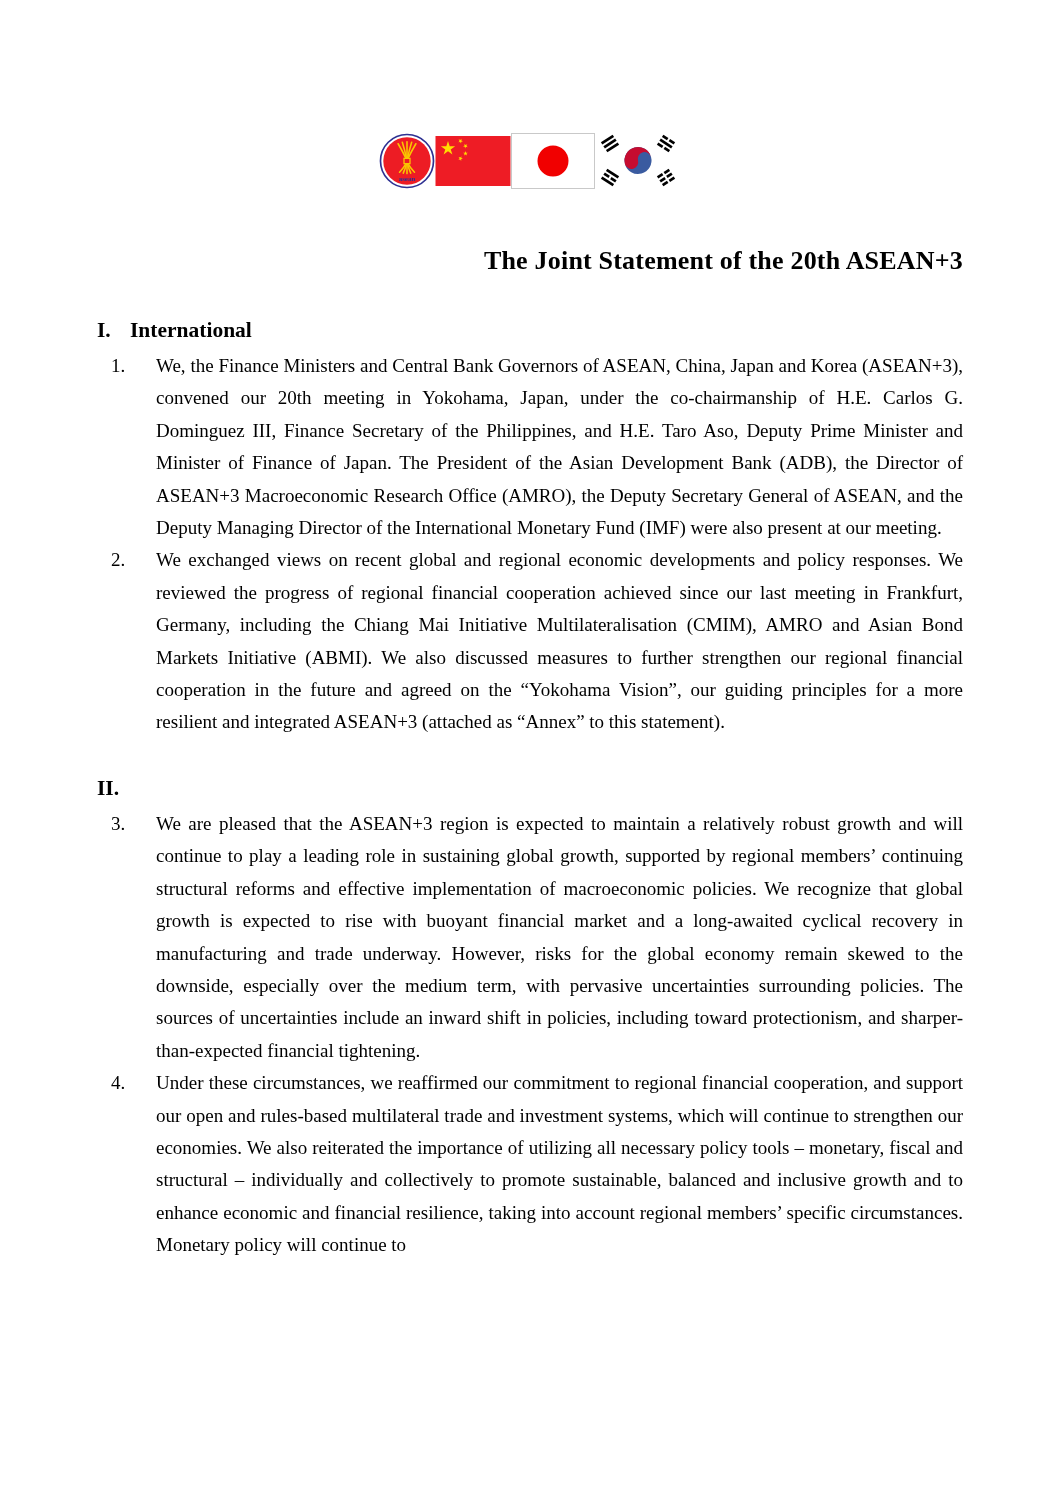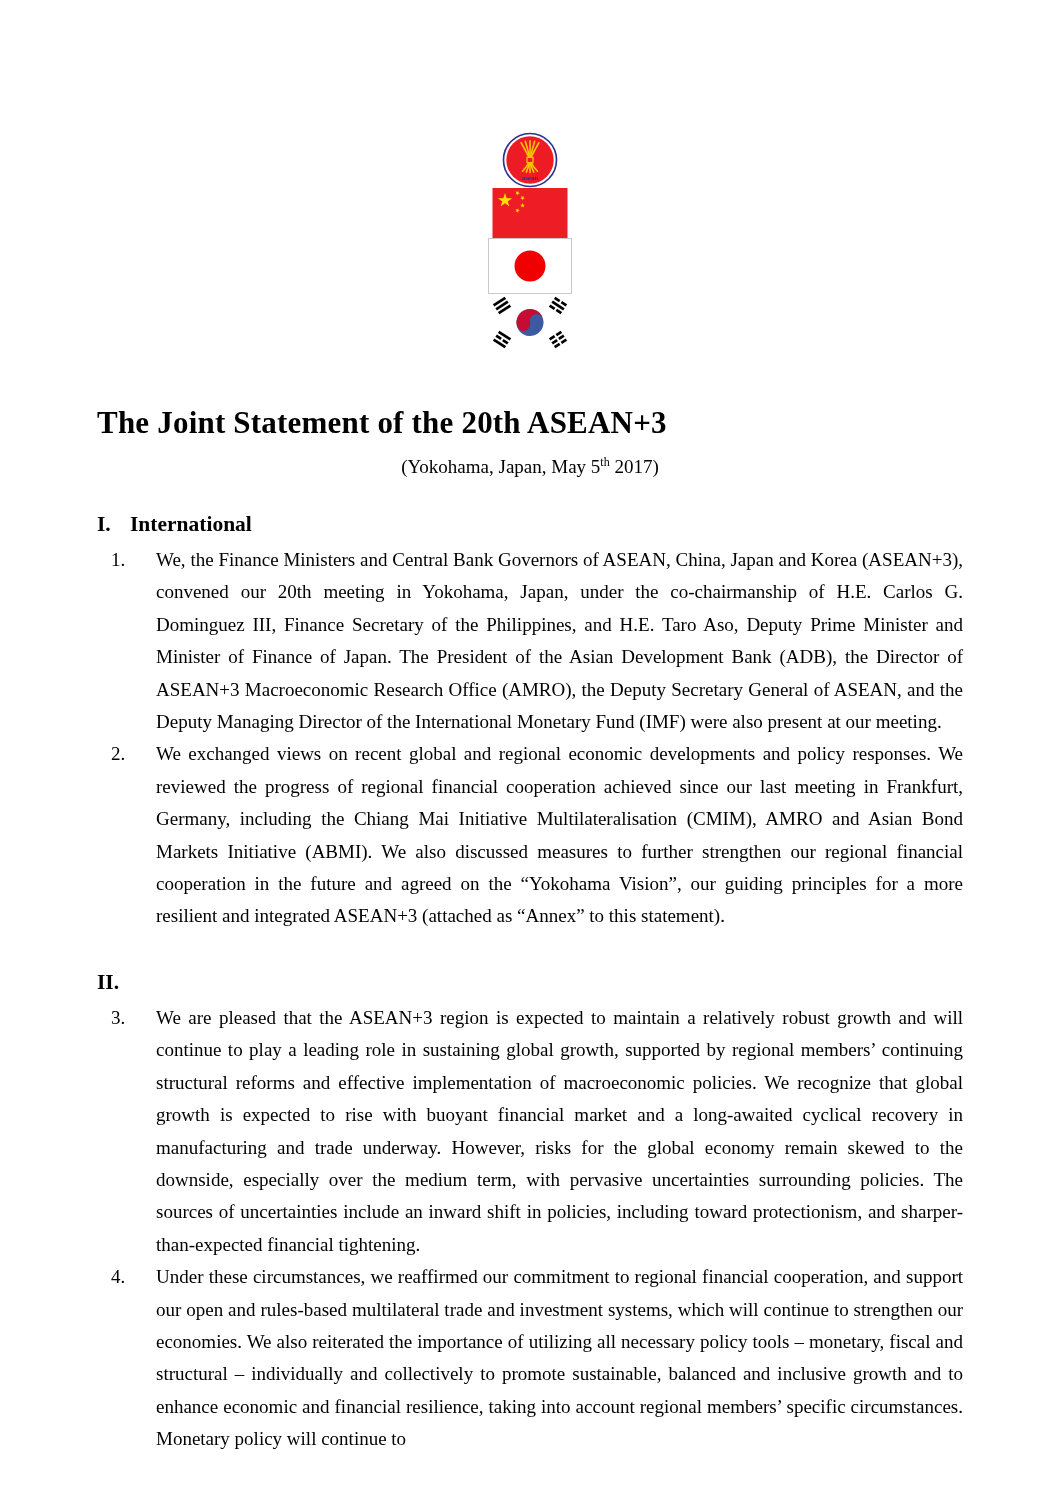--- a/index.html
+++ b/index.html
@@ -12,28 +12,27 @@
     padding: 0 95px 0 97px;
     font-family: "Liberation Serif", "DejaVu Serif", serif;
     color: #000000;
     overflow: hidden;
   }
   .flags-row {
     display: flex;
     justify-content: center;
     align-items: center;
     padding-top: 132px;
-    flex-direction: column;
   }
   .flags-row svg { display: block; flex: none; }
   .doc-title {
     margin-top: 47px;
-    text-align: left;
+    text-align: right;
     font-weight: bold;
-    font-size: 31px;
+    font-size: 26px;
     line-height: 50px;
     letter-spacing: 0.2px;
   }
   .date-line {
     margin-top: 6px;
     text-align: center;
     font-size: 19px;
     line-height: 26px;
   }
   .date-line sup {
@@ -150,23 +149,20 @@
           </g>
         </g>
       </g>
     </svg>
   </div>
 
   <div class="doc-title">
     <div>The Joint Statement of the 20th ASEAN+3</div>
   </div>
 
-  <div class="date-line">
-    <span>(Yokohama, Japan, May 5</span><sup>th</sup><span> 2017)</span>
-  </div>
 
   <div class="section section-1">
     <div class="section-heading">
       <span class="sec-num">I.</span>
       <span>International</span>
     </div>
     <div class="para">
       <span class="para-num">1.</span>
       <div class="para-text">We, the Finance Ministers and Central Bank Governors of ASEAN, China, Japan and Korea (ASEAN+3), convened our 20th meeting in Yokohama, Japan, under the co-chairmanship of H.E. Carlos G. Dominguez III, Finance Secretary of the Philippines, and H.E. Taro Aso, Deputy Prime Minister and Minister of Finance of Japan. The President of the Asian Development Bank (ADB), the Director of ASEAN+3 Macroeconomic Research Office (AMRO), the Deputy Secretary General of ASEAN, and the Deputy Managing Director of the International Monetary Fund (IMF) were also present at our meeting.</div>
     </div>

